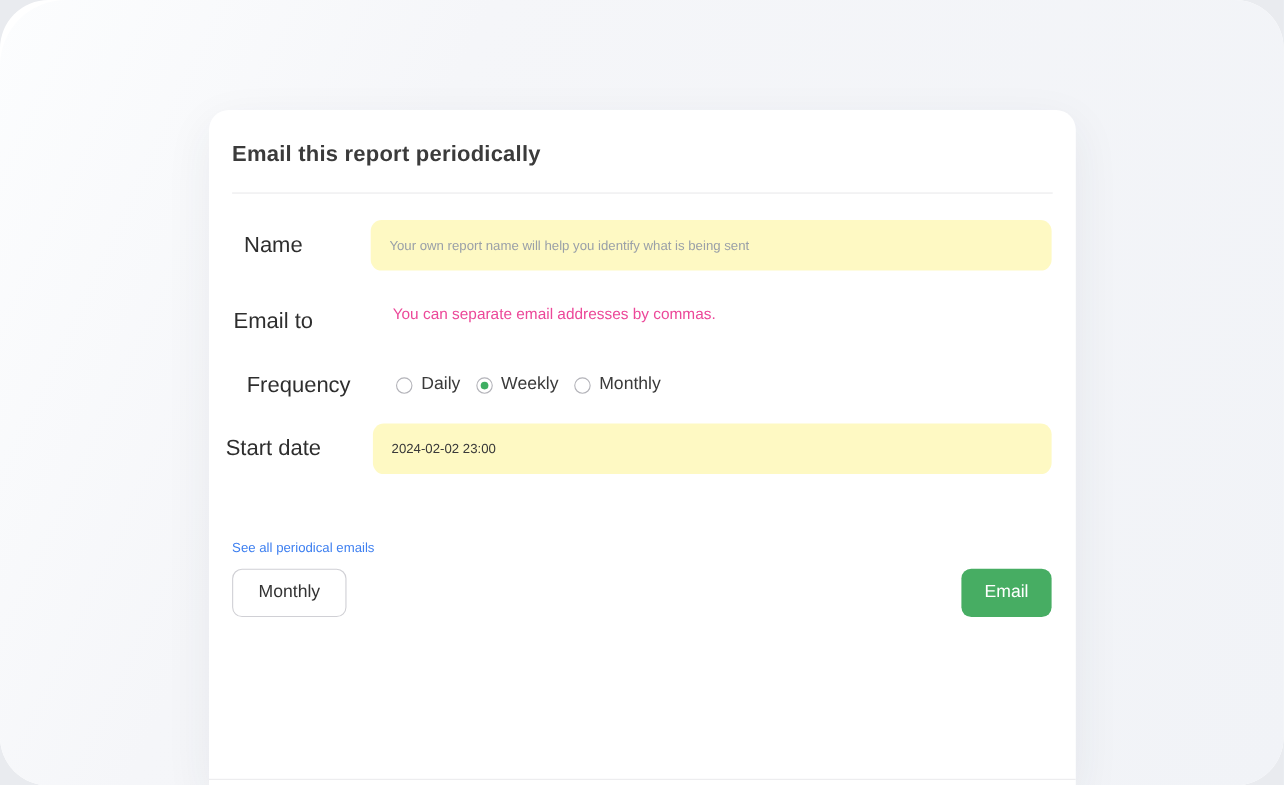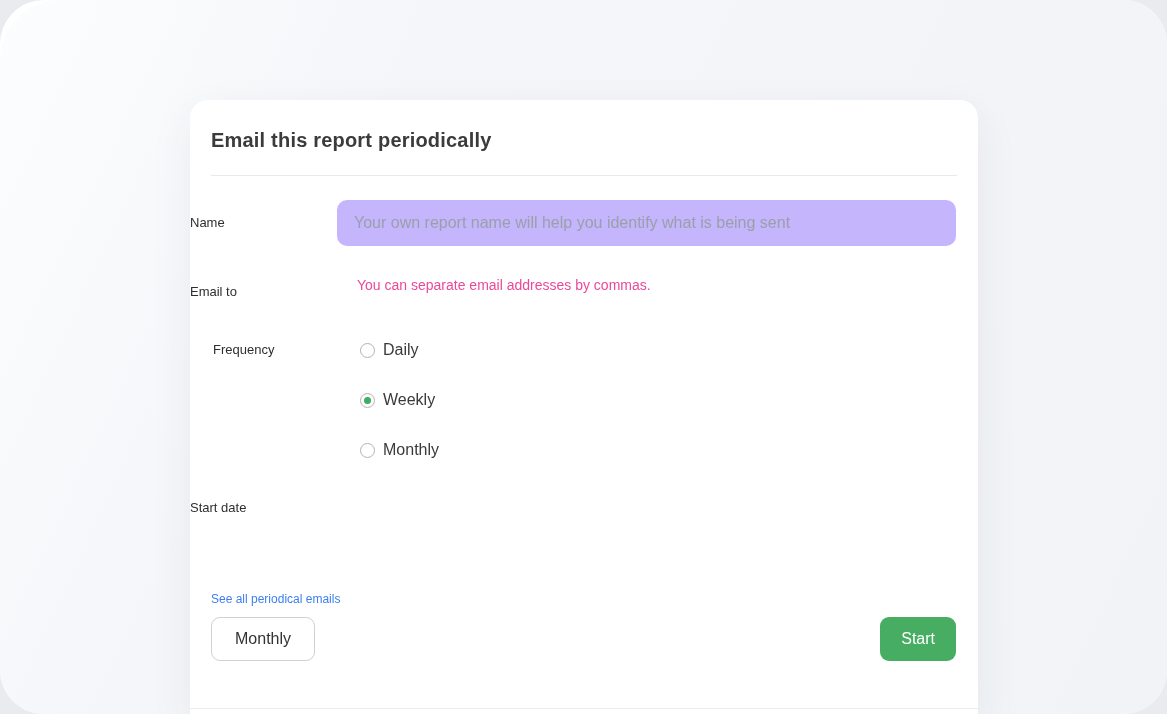--- a/index.html
+++ b/index.html
@@ -37,45 +37,45 @@
     letter-spacing:.2px;
   }
   .title-divider { height:1px; background:#e9e9ec; margin:0 21px; }
 
   .form { padding-top:24px; }
 
   .row { display:flex; gap:30px; align-items:flex-start; }
   .row + .row { margin-top:23px; }
   .row-label {
     width:117px; flex:0 0 117px;
-    text-align:left;
-    font-size:13px; color:#2e2e2e; font-weight:500;
+    text-align:center;
+    font-size:20px; color:#2e2e2e; font-weight:500;
     line-height:46px;
   }
   .row-field { flex:1; margin-right:22px; }
 
   .text-input {
     width:100%; height:46px;
-    background:#c4b5fd;
+    background:#fef9c3;
     border:none; outline:none;
     border-radius:10px;
     padding:0 17px;
     font-family:"Liberation Sans", sans-serif;
-    font-size:16px; color:#3a3a3a;
+    font-size:12px; color:#3a3a3a;
   }
   .text-input::placeholder { color:#9aa0a8; opacity:1; }
 
   .helper-text {
     margin:8px 0 0 20px;
     font-size:14px; color:#ec4899;
   }
 
   .row-frequency { margin-top:54px;padding-left:23px; }
   .row-frequency .row-label { line-height:24px; }
-  .radio-group { display:flex; flex-direction:column; gap:26px; }
+  .radio-group { display:flex; flex-direction:row; gap:14px; }
   .radio-row {
     display:flex; align-items:center; gap:8px;
     height:24px; cursor:pointer;
     font-size:16px; color:#3a3a3a;
   }
   .radio {
     width:15px; height:15px; flex:0 0 15px;
     border:1px solid #b3b3b9; border-radius:50%;
     background:#fff;
     display:inline-flex; align-items:center; justify-content:center;
@@ -164,28 +164,31 @@
               <span class="radio"></span>
               <span>Monthly</span>
             </label>
 
           </div>
         </div>
       </div>
 
       <div class="row row-startdate">
         <div class="row-label">Start date</div>
+        <div class="row-field">
+          <input class="text-input" type="text" value="2024-02-02 23:00" style="">
+        </div>
       </div>
 
       <div class="link-row">
         <a class="see-all-link" href="#">See all periodical emails</a>
       </div>
 
       <div class="footer-row">
         <button class="btn btn-cancel">Monthly</button>
-        <button class="btn btn-send">Start</button>
+        <button class="btn btn-send">Email</button>
       </div>
 
     </div>
 
     <div class="bottom-divider"></div>
   </div>
 </div>
 
 </body></html>

